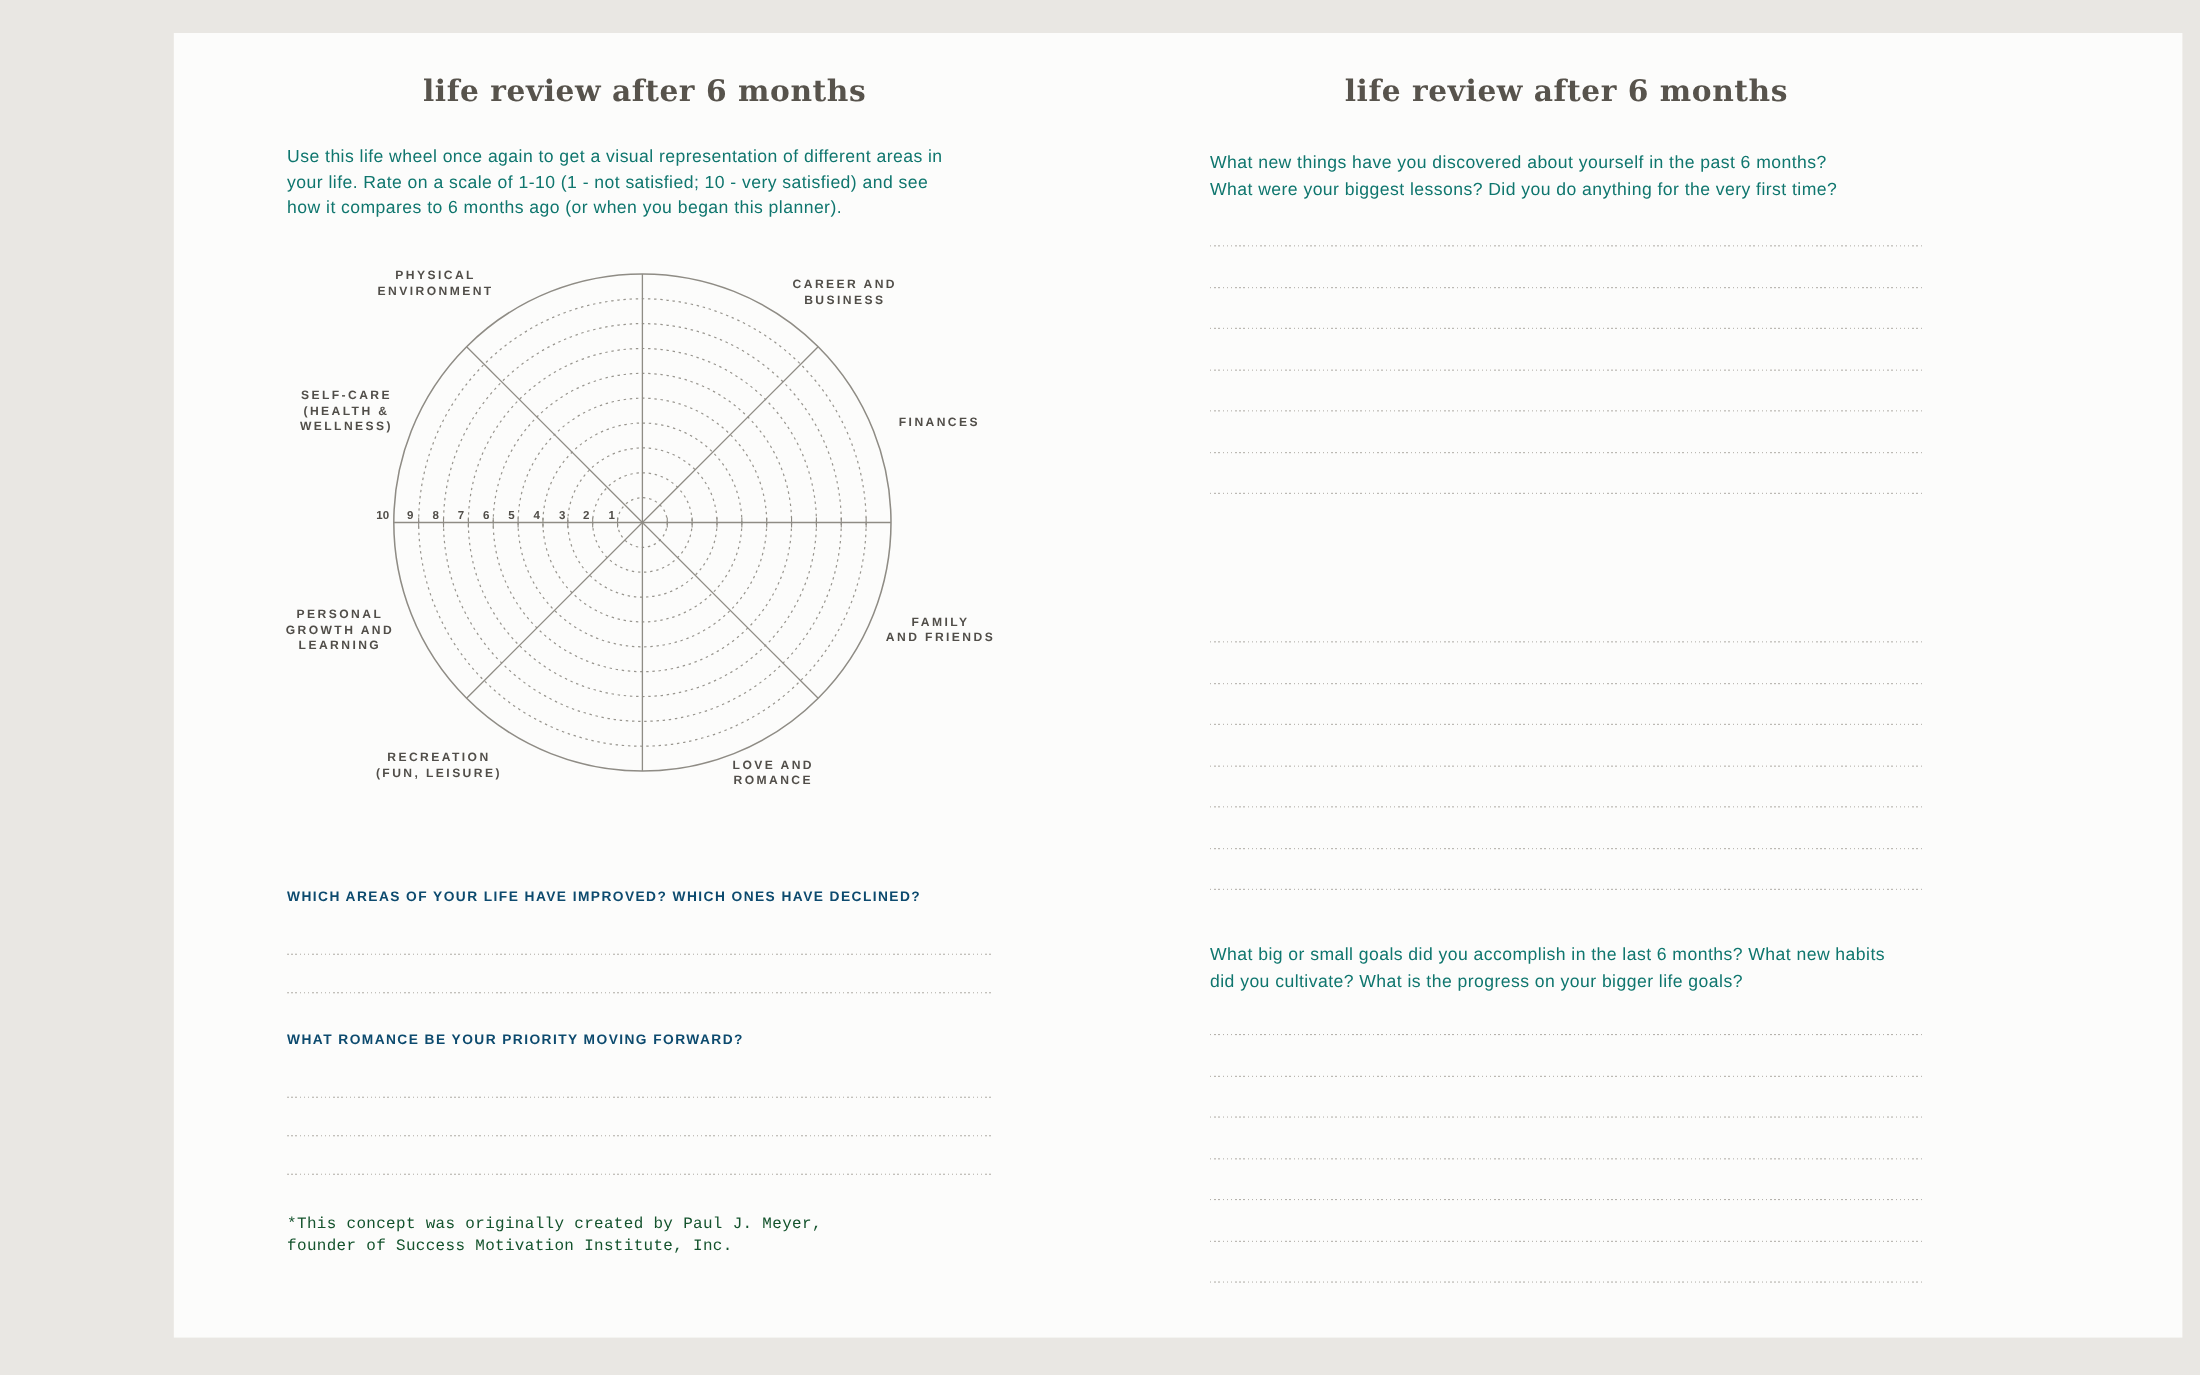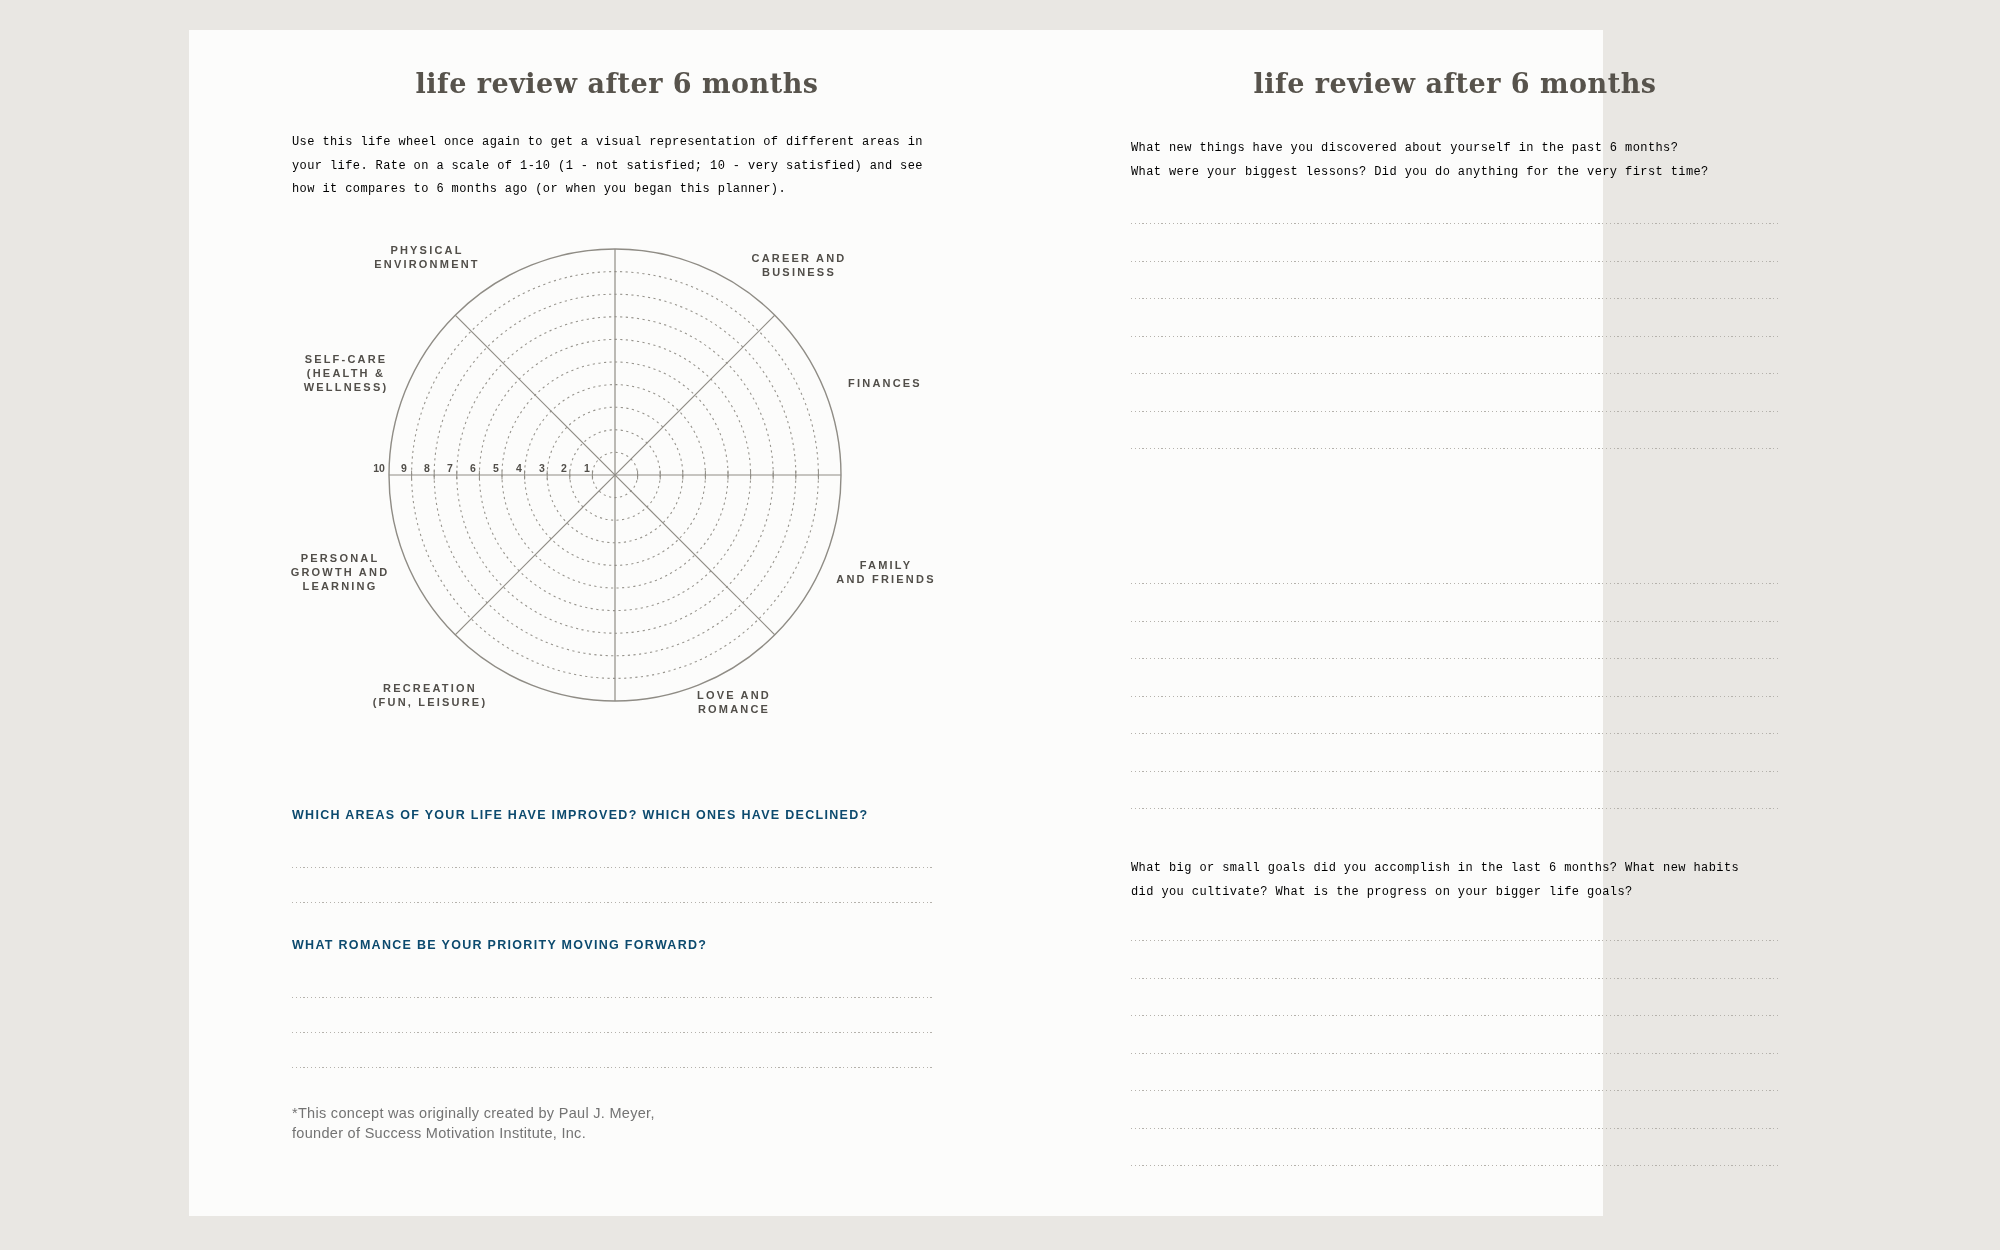--- a/index.html
+++ b/index.html
@@ -3,56 +3,55 @@
 <meta charset="utf-8">
 <style>
   html,body { margin:0; padding:0; }
   body {
     width:2000px; height:1250px; position:relative;
     background:#e9e7e3;
     font-family:"Liberation Sans", sans-serif;
     -webkit-font-smoothing:antialiased;
   }
   .paper {
-    position:absolute; left:158px; top:30px; width:1414px; height:1186px;
+    position:absolute; left:158px; top:30px; width:1826px; height:1186px;
     background:#fcfcfb;
-    margin-left:31px;
   }
   .abs { position:absolute; }
 
   .page-title {
     font-family:"DejaVu Serif", serif;
     font-weight:800;
     font-size:27px;
     letter-spacing:0.5px;
     color:#57534c;
     text-align:center;
     white-space:nowrap;
   }
   .body-text {
-    font-size:12px;
+    font-size:16px;
     line-height:23.5px;
     letter-spacing:0.4px;
-    color:#000000;
+    color:#0f766e;
     white-space:pre-line;
-    font-family:Liberation Mono, monospace;
   }
   .q-label {
     font-size:12.5px;
     letter-spacing:1.3px;
     font-weight:600;
     color:#0c4a6e;
     white-space:nowrap;
   }
   .footnote {
     font-size:14.5px;
     line-height:19.5px;
     letter-spacing:0.3px;
-    color:#737373;
+    color:#14532d;
     white-space:pre-line;
+    font-family:Liberation Mono, monospace;
   }
   .lines { }
   .dotline {
     background: repeating-linear-gradient(to right, #b5b2ac 0 1.3px, transparent 1.3px 3.8px) left bottom / 100% 1.4px no-repeat;
   }
   .lines-sm .dotline { height:35px; }
   .lines-lg .dotline { height:37.5px; }
 
   
   .wheel-label {

